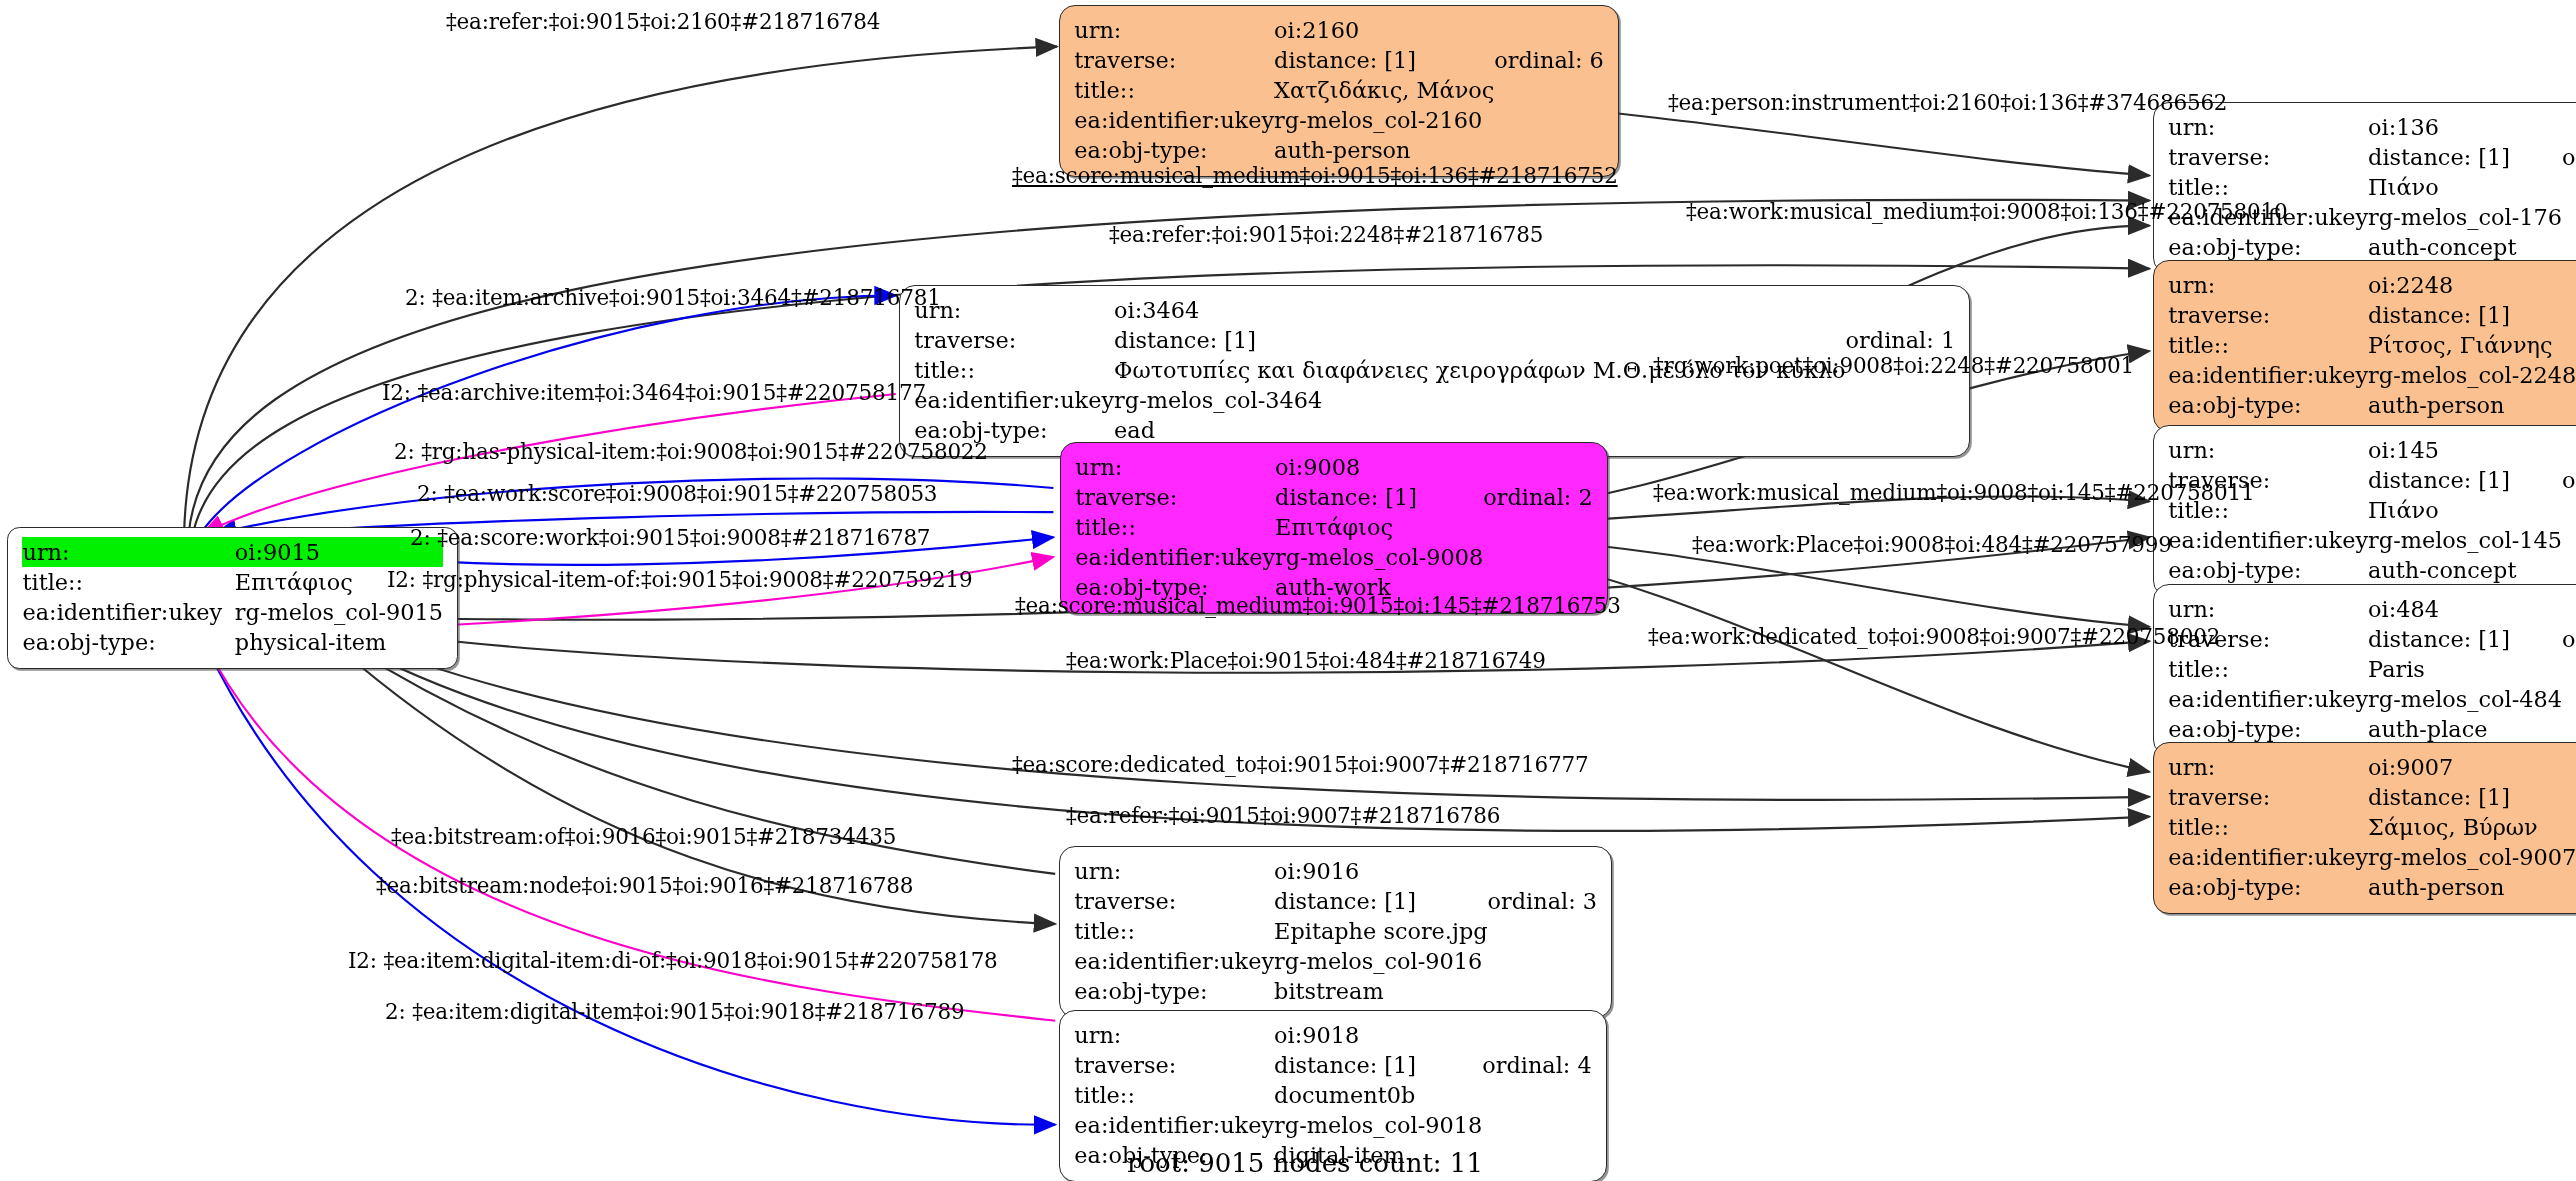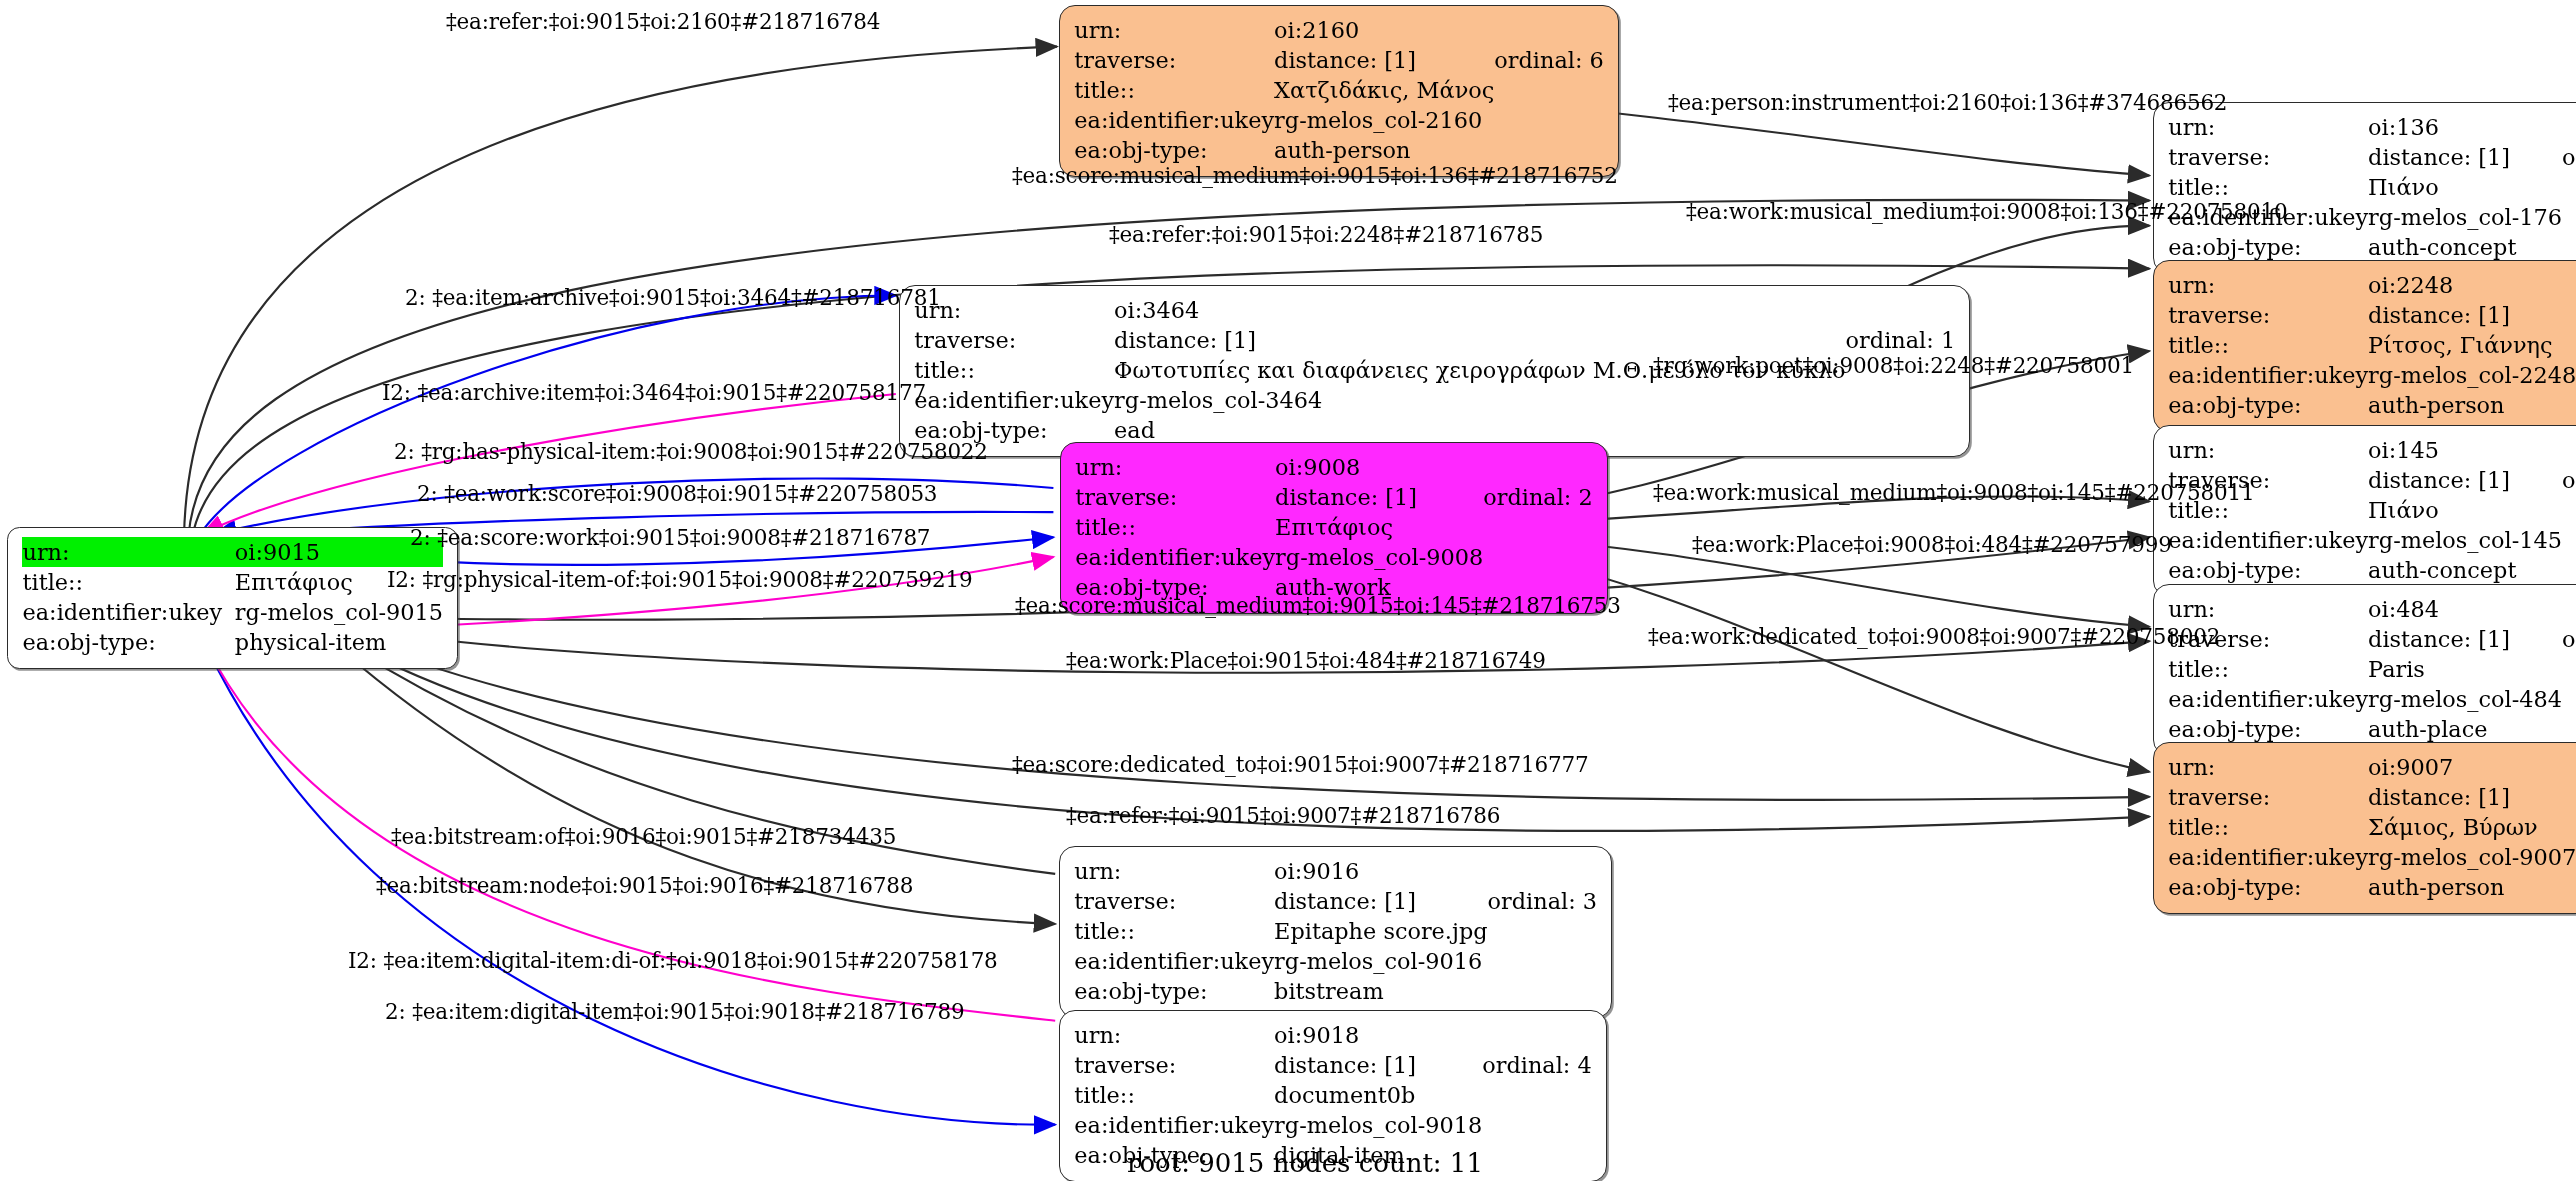--- a/index.html
+++ b/index.html
@@ -476,21 +476,21 @@
             <td class="key">ea:obj-type:</td>
           <td class="val">digital-item</td>
             <td></td>
           </tr>
     </tbody>
       </table>
   </div>
 
   <div class="edge-label" style="left:446px;  top:9px;">‡ea:refer:‡oi:9015‡oi:2160‡#218716784</div>
   <div class="edge-label" style="left:1668px; top:90px;">‡ea:person:instrument‡oi:2160‡oi:136‡#374686562</div>
-  <div class="edge-label" style="left:1012px; top:163px;">‡ea:score:musical_medium‡oi:9015‡oi:136‡#218716752</div>
+  <div class="edge-label" style="left:1012px; top:163px;text-decoration:underline;">‡ea:score:musical_medium‡oi:9015‡oi:136‡#218716752</div>
   <div class="edge-label" style="left:1646px; top:199px;margin-left:40px;">‡ea:work:musical_medium‡oi:9008‡oi:136‡#220758010</div>
   <div class="edge-label" style="left:1109px; top:222px;">‡ea:refer:‡oi:9015‡oi:2248‡#218716785</div>
   <div class="edge-label" style="left:405px;  top:285px;">2: ‡ea:item:archive‡oi:9015‡oi:3464‡#218716781</div>
   <div class="edge-label" style="left:1653px; top:353px;">‡rg:work:poet‡oi:9008‡oi:2248‡#220758001</div>
   <div class="edge-label" style="left:382px;  top:380px;">I2: ‡ea:archive:item‡oi:3464‡oi:9015‡#220758177</div>
   <div class="edge-label" style="left:394px;  top:439px;">2: ‡rg:has-physical-item:‡oi:9008‡oi:9015‡#220758022</div>
   <div class="edge-label" style="left:417px;  top:481px;">2: ‡ea:work:score‡oi:9008‡oi:9015‡#220758053</div>
   <div class="edge-label" style="left:1653px; top:480px;">‡ea:work:musical_medium‡oi:9008‡oi:145‡#220758011</div>
   <div class="edge-label" style="left:410px;  top:525px;">2: ‡ea:score:work‡oi:9015‡oi:9008‡#218716787</div>
   <div class="edge-label" style="left:1660px; top:532px;margin-left:32px;">‡ea:work:Place‡oi:9008‡oi:484‡#220757999</div>

